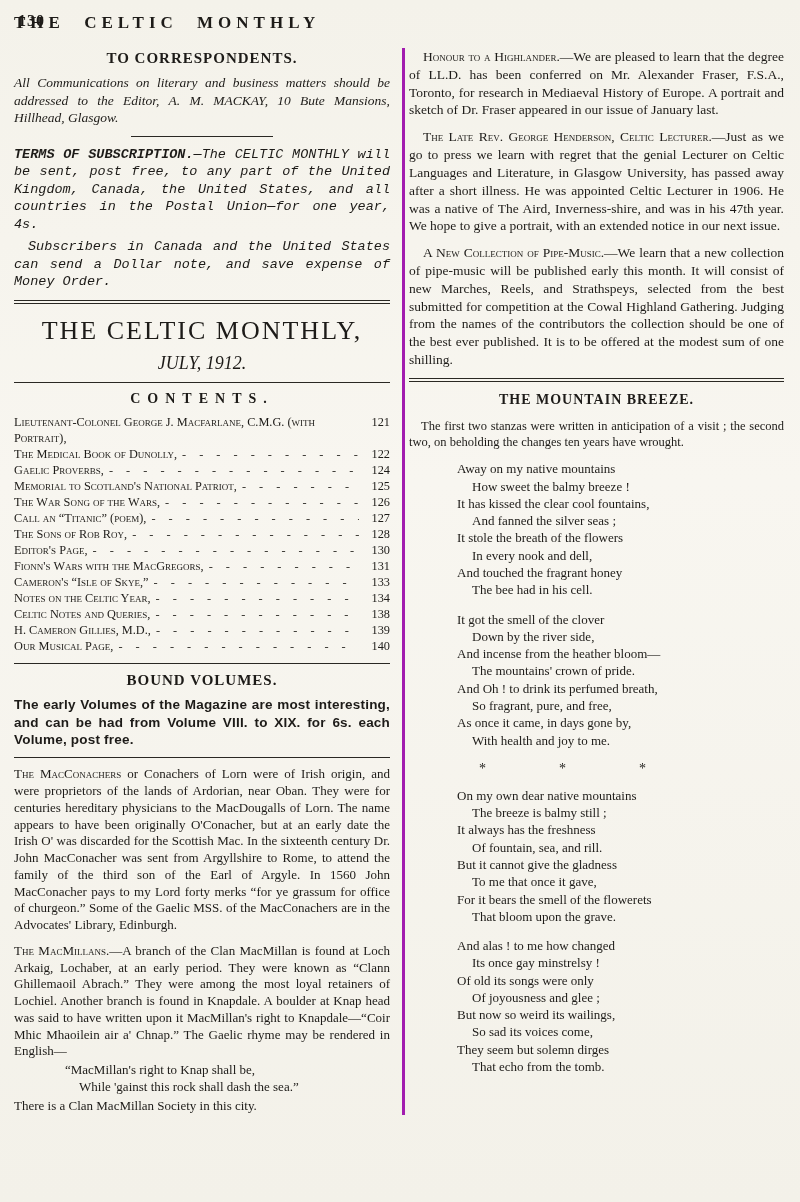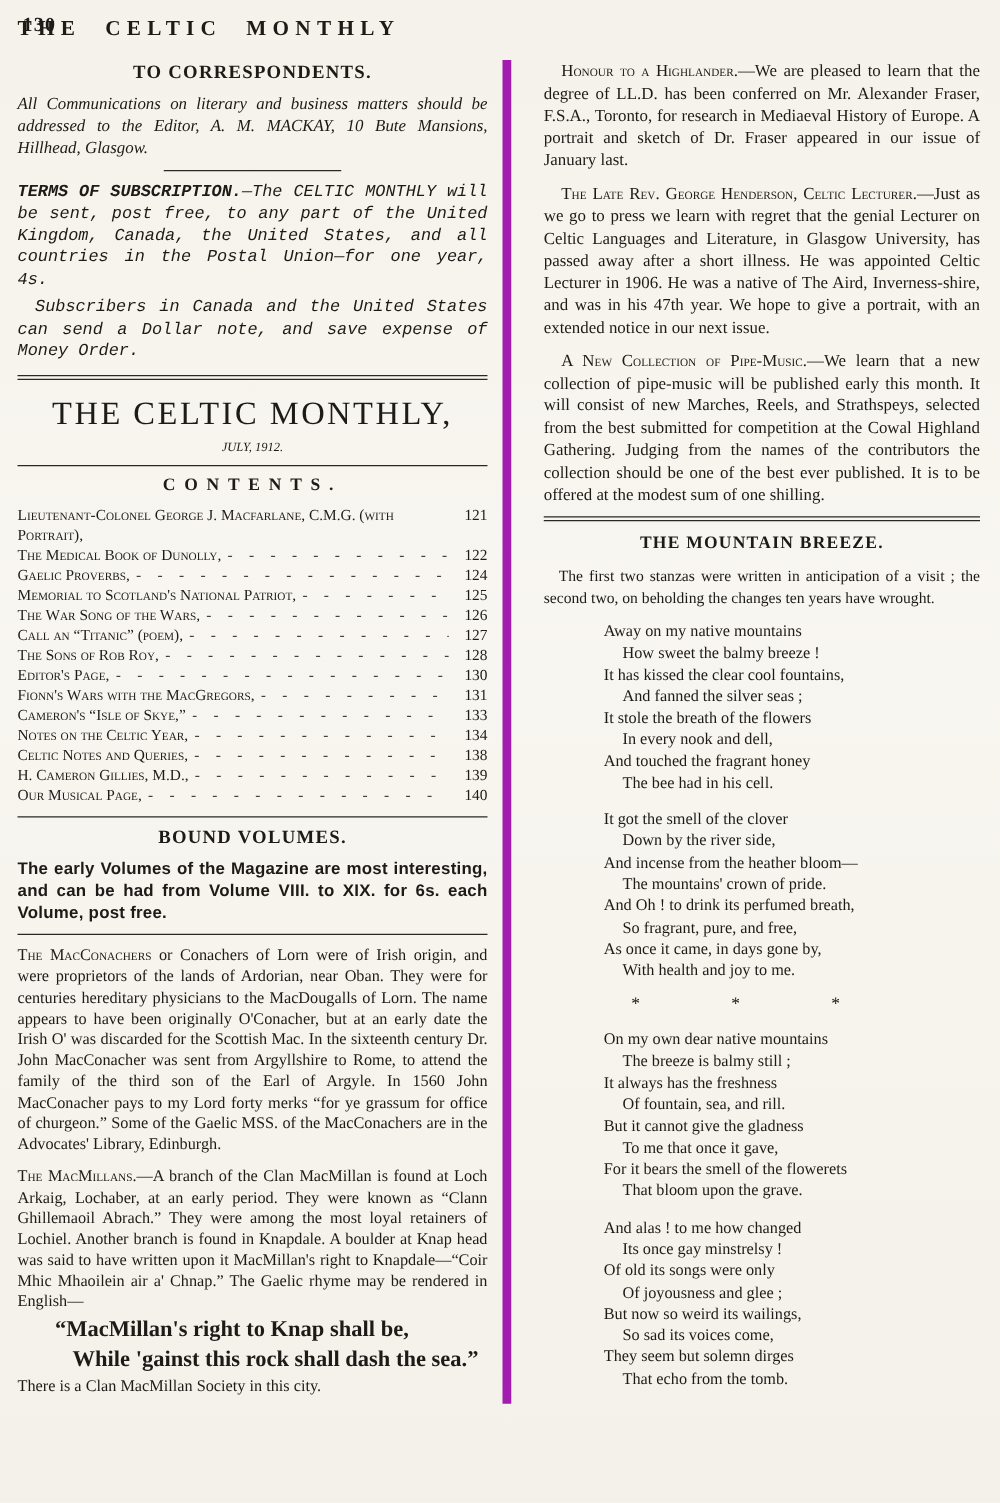--- a/index.html
+++ b/index.html
@@ -15,51 +15,51 @@
   
   .runhead { position: relative; height: 30px; margin-bottom: 8px; }
   .folio { position: absolute; left: 4px; top: 2px; font-size: 16px; font-weight: bold; letter-spacing: 1px; }
   .runtitle {
     text-align: left; font-size: 17px; font-weight: bold;
     letter-spacing: 5px; word-spacing: 10px; padding-top: 3px;
   }
 
   .columns { display: flex; }
   .col-left  { width: 388px; padding-right: 12px; }
-  .col-right { flex: 1; padding-left: 26px; border-left: 7px solid #a21caf; }
+  .col-right { flex: 1; padding-left: 4px; border-left: 3px solid #a21caf; }
 
   
   .rule { border: 0; border-top: 1px solid #2a2823; margin: 8px 0; }
   .rule-short { border: 0; border-top: 1px solid #2a2823; width: 38%; margin: 9px auto; }
   .rule-double { height: 4px; border-top: 1px solid #2a2823; border-bottom: 1px solid #2a2823; margin: 9px 0; }
 
   
   .corr-head { text-align: center; font-weight: bold; font-size: 15px; letter-spacing: 1px; margin: 2px 0 7px; }
   .corr-body { font-style: italic; font-size: 13.5px; line-height: 1.3; text-align: justify; }
   .terms p { font-style: italic; font-size: 13.5px; line-height: 1.3; text-align: justify; margin-bottom: 5px; font-family: Liberation Mono, monospace; }
   .terms .lead { font-weight: bold; font-style: italic; }
   .terms p:last-child { text-indent: 14px; }
 
   .masthead { text-align: center; margin: 12px 0 4px; }
   .masthead .mast-title { font-size: 26px; letter-spacing: 2px; font-weight: 400; }
-  .masthead .mast-issue { font-style: italic; font-size: 10px; margin-top: 7px; }
+  .masthead .mast-issue { font-style: italic; font-size: 18px; margin-top: 7px; }
 
   .toc-head { text-align: center; font-weight: bold; font-size: 14px; letter-spacing: 7px; margin: 8px 0 8px; }
   .toc { font-size: 12.3px; }
   .toc-row { display: flex; align-items: flex-start; line-height: 1.3; }
   .toc-label { font-variant: small-caps; flex: 0 1 auto; }
   .toc-leader { flex: 1 1 0; min-width: 0; overflow: hidden; white-space: nowrap; margin: 0 5px; letter-spacing: 5px; color: #3a3833; }
   .toc-page { width: 26px; text-align: right; }
 
   .bound-head { text-align: center; font-weight: bold; font-size: 15px; letter-spacing: 1px; margin: 6px 0 7px; }
   .bound-body { font-family: "Liberation Sans", sans-serif; font-weight: bold; font-size: 13.5px; line-height: 1.32; text-align: justify; letter-spacing: .2px; }
 
   .article { font-size: 13px; line-height: 1.29; text-align: justify; margin-bottom: 9px; }
   .article .lead { font-variant: small-caps; }
-  .verse { margin: 2px 0 2px 30px; font-size: 18px; line-height: 1.3; font-weight: bold; }
+  .verse { margin: 2px 0 2px 51px; font-size: 13px; line-height: 1.3; }
   .verse div:nth-of-type(2) { margin-left: 14px; }
   .after-verse { font-size: 13px; line-height: 1.29; }
 
   
   .note { font-size: 13.5px; line-height: 1.32; text-align: justify; text-indent: 14px; margin-bottom: 9px; }
   .note .lead { font-variant: small-caps; }
 
   .poem-title { text-align: center; font-weight: bold; font-size: 14px; letter-spacing: 1px; margin: 10px 0 10px; }
   .poem-intro { font-size: 12.5px; line-height: 1.3; text-align: justify; text-indent: 12px; margin-bottom: 10px; }
   .stanza { margin: 0 0 12px 48px; font-size: 13px; line-height: 1.33; }

